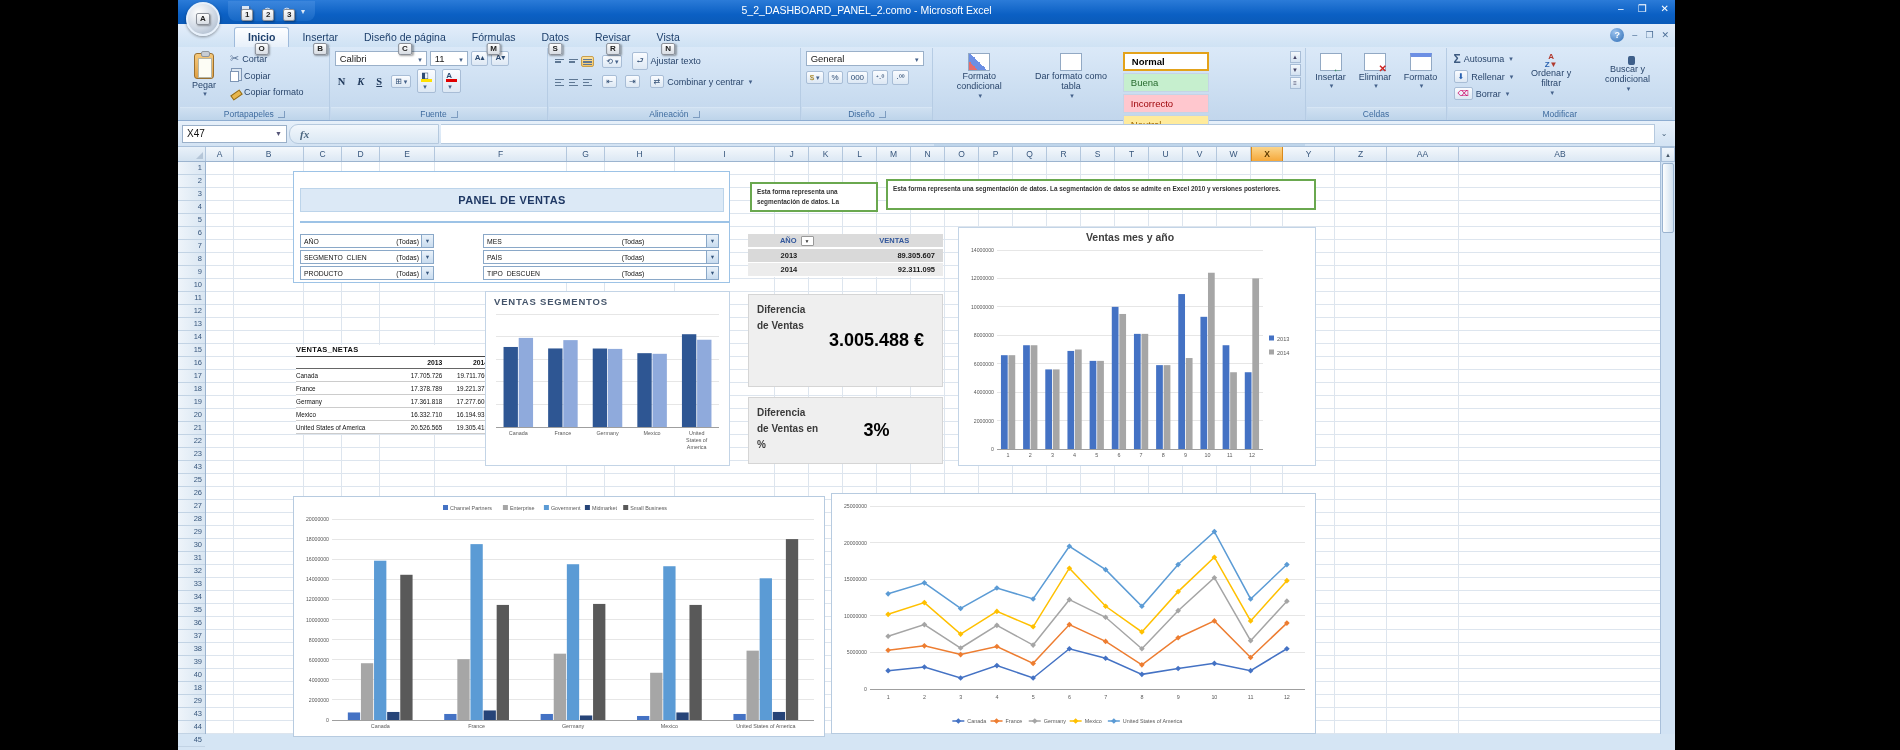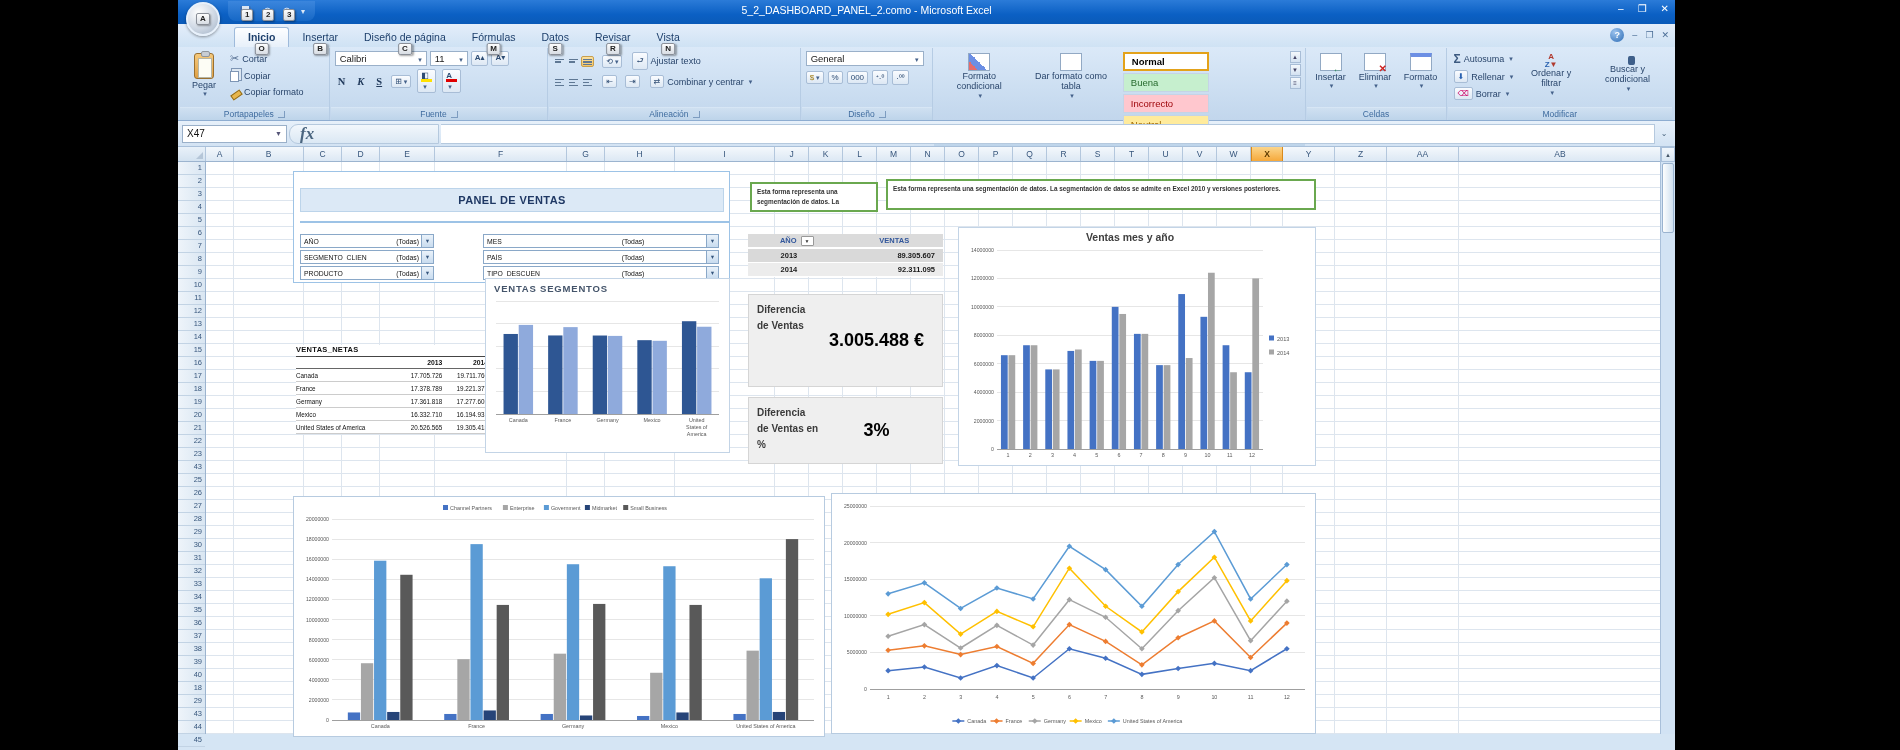--- a/index.html
+++ b/index.html
@@ -111,21 +111,21 @@
   
   .formulabar { height:26px; background:linear-gradient(#e7f0fa,#d3e3f3);
     border-bottom:1px solid #a9c0da; display:flex; align-items:center; padding:3px 4px; gap:2px; }
   .namebox { width:105px; height:18px; background:#fff; border:1px solid #9ab0c9;
     font-size:10px; display:flex; align-items:center; padding:0 4px; color:#111; }
   .namebox .arr { margin-left:auto; font-size:7px; color:#557; }
   .fxwrap { width:150px; height:20px; background:linear-gradient(#f2f7fc,#dbe8f4);
     border:1px solid #b5c9de; border-radius:9px 0 0 9px; display:flex; align-items:center;
     padding-left:10px; gap:12px; }
   .fx { font-style:italic; font-family:"Liberation Serif",serif; font-weight:bold;
-    font-size:17px; color:#4a657f; }
+    font-size:11px; color:#4a657f; }
   .fieldrest { flex:1; height:20px; background:#fff; border:1px solid #b5c9de; border-left:none; }
   .fb-exp { width:14px; text-align:center; color:#4a657f; font-size:8px; }
 
   
   .gridwrap { position:relative; height:587px; background:#fff; }
   .colheads { position:absolute; left:0; top:0; right:15px; height:15px; display:flex;
     background:linear-gradient(#f4f8fc,#dce8f4); border-bottom:1px solid #9cb4cf; z-index:5;}
   .colhead { border-right:1px solid #b3c7dd; font-size:8.5px; color:#37567c; text-align:center;
     line-height:14px; overflow:hidden; flex-shrink:0; }
   .colhead.corner { background:linear-gradient(#e9f1f9,#d3e2f0); position:relative; }
@@ -708,21 +708,21 @@
               </tr>
               <tr>
                 <td class="name">United States of America</td>
                 <td class="num">20.526.565</td>
                 <td class="num">19.305.415</td>
               </tr>
             </tbody>
           </table>
       </div>
 
-      <div class="chartbox" style="left:279px; top:116px; width:245px; height:175px;"><svg width="243" height="173">
+      <div class="chartbox" style="left:279px; top:129px; width:245px; height:175px;"><svg width="243" height="173">
             <line x1="10" x2="233" y1="135" y2="135" stroke="#9f9f9f" stroke-width="1" shape-rendering="crispEdges"></line>
             <line x1="10" x2="233" y1="112.4" y2="112.4" stroke="#dcdcdc" stroke-width="0.7" shape-rendering="crispEdges"></line>
             <line x1="10" x2="233" y1="89.8" y2="89.8" stroke="#dcdcdc" stroke-width="0.7" shape-rendering="crispEdges"></line>
             <line x1="10" x2="233" y1="67.2" y2="67.2" stroke="#dcdcdc" stroke-width="0.7" shape-rendering="crispEdges"></line>
             <line x1="10" x2="233" y1="44.599999999999994" y2="44.599999999999994" stroke="#dcdcdc" stroke-width="0.7" shape-rendering="crispEdges"></line>
             <line x1="10" x2="233" y1="22" y2="22" stroke="#dcdcdc" stroke-width="0.7" shape-rendering="crispEdges"></line>
             <text x="8" y="13" text-anchor="start" font-size="9.5" font-weight="bold" fill="#44546a" letter-spacing="0.8">VENTAS SEGMENTOS</text>
             <rect x="17.535999999999998" y="54.970118480000004" width="14.364" height="80.02988152" fill="#2e5693"></rect>
             <rect x="32.699999999999996" y="45.90281768" width="14.364" height="89.09718232" fill="#8faadc"></rect>
             <text x="32.3" y="143" text-anchor="middle" font-size="5.4" fill="#595959">Canada</text>

